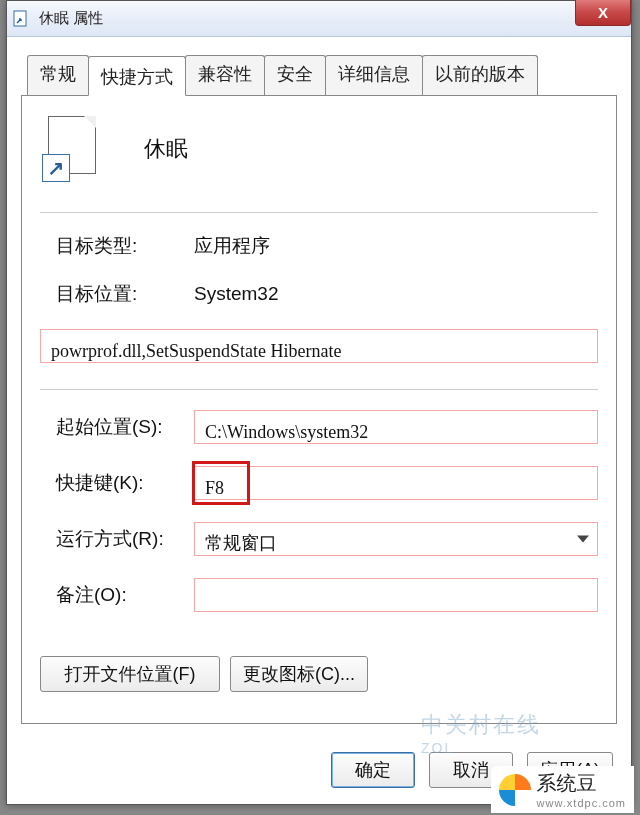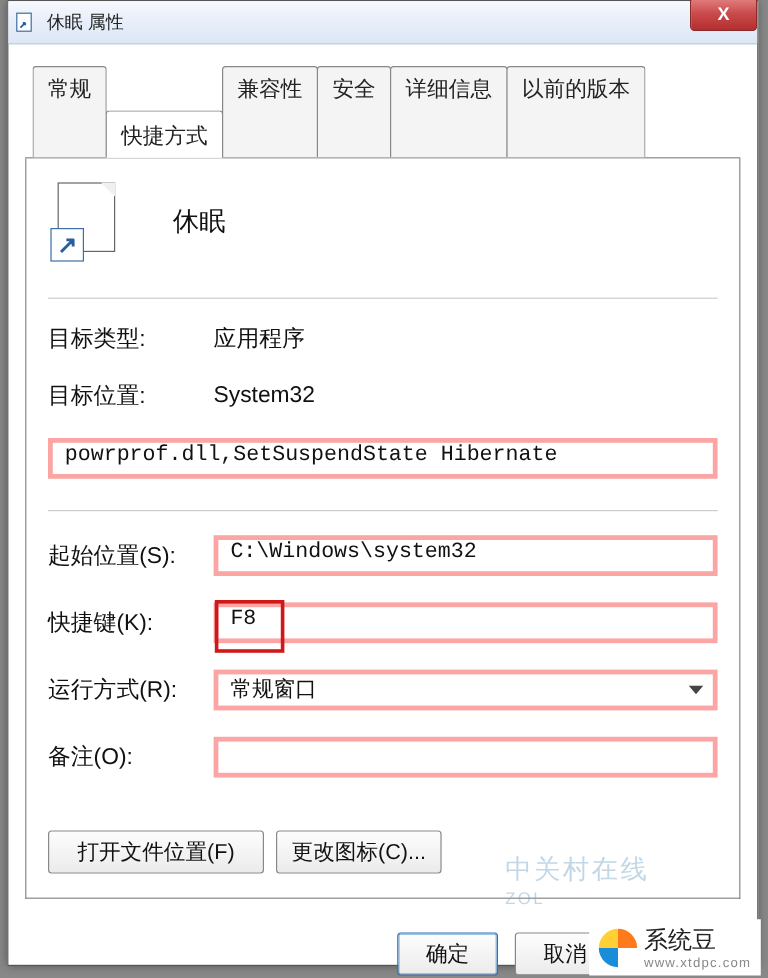--- a/index.html
+++ b/index.html
@@ -44,21 +44,21 @@
       border-bottom: 1px solid #888; position: relative; z-index: 1;
     }
     .tab {
       font-size: 18px; color: #222; padding: 6px 12px 6px 12px;
       border: 1px solid #888; border-bottom: none;
       background: #f4f4f4; margin-right: -1px; position: relative;
       border-top-left-radius: 3px; border-top-right-radius: 3px;
     }
     .tab.active {
       background: #fff; padding-top: 8px; top: 1px;
-      border-bottom: 1px solid #fff; z-index: 2; margin-top: 36px;
+      border-bottom: 1px solid #fff; z-index: 2;
     }
     .tab-body {
       flex: 1; border: 1px solid #888; border-top: none;
       background: #fff; padding: 20px 18px;
       display: flex; flex-direction: column;
     }
     .header-row { display: flex; align-items: center; margin-bottom: 26px; }
     .file-icon {
       width: 66px; height: 66px; margin-right: 38px;
       position: relative;
@@ -76,28 +76,28 @@
       width: 28px; height: 28px; background: #fff; border: 1px solid #3a6ea5;
       display: flex; align-items: center; justify-content: center;
       color: #2a5ca0; font-size: 20px; font-weight: bold;
     }
     .header-title { font-size: 22px; color: #111; }
     .divider { height: 1px; background: #ccc; margin: 4px 0 20px 0; }
     .row {
       display: flex; align-items: center; margin-bottom: 22px;
     }
     .label {
-      width: 138px; font-size: 19px; color: #111;
+      width: 138px; font-size: 19px; color: #111; margin-left: 16px;
     }
     .value { font-size: 19px; color: #111; }
     .input {
-      flex: 1; height: 34px; border: 4px solid #fca5a5;
+      flex: 1; height: 34px; border: 1px solid #fca5a5;
       background: #fff; padding: 0 10px;
-      font-family: Liberation Mono, monospace; font-size: 18px;
-      display: flex; align-items: flex-start; color: #111;
+      font-family: Liberation Serif, serif; font-size: 18px;
+      display: flex; align-items: flex-end; color: #111;
     }
     .input.highlight-box {
       position: relative;
     }
     .highlight {
       position: absolute; left: -3px; top: -6px;
       width: 58px; height: 44px; border: 3px solid #d01818;
       pointer-events: none;
     }
     .select { position: relative; }

